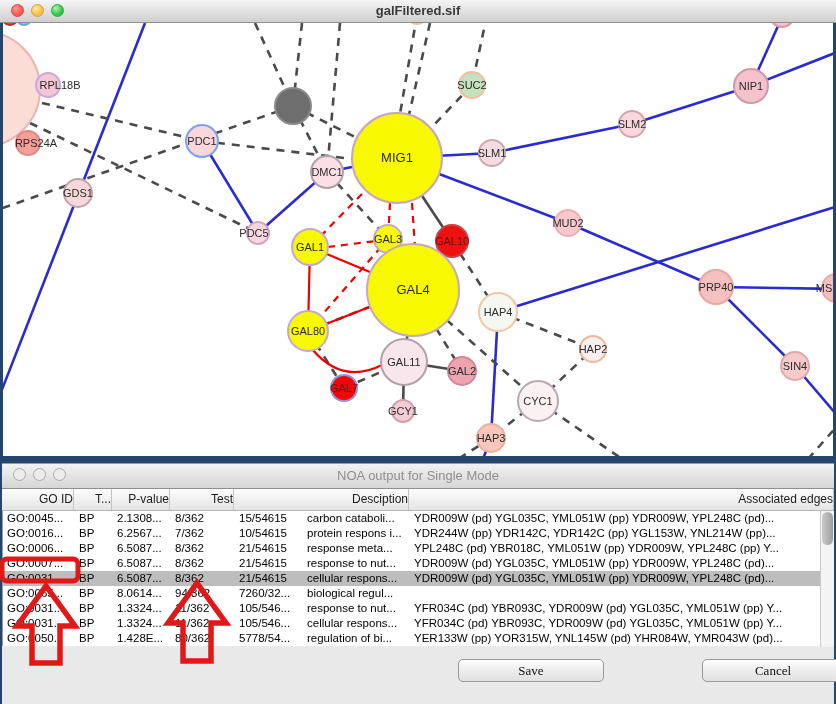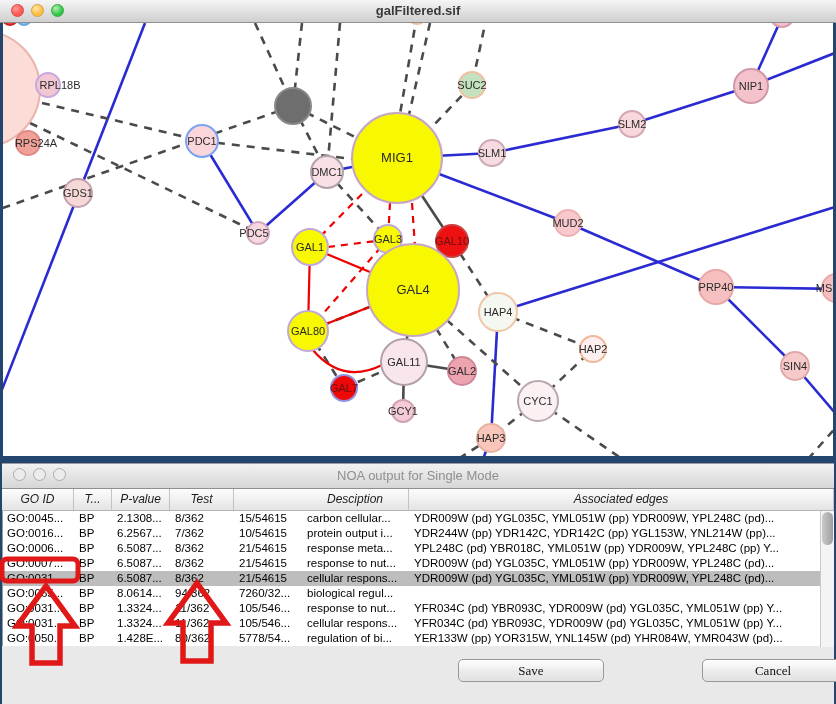--- a/index.html
+++ b/index.html
@@ -45,22 +45,22 @@
   }
   #table-win .titlebar{height:24px}
   #table-win .titlebar .title{top:4px}
   #thead{
     display:flex;height:21px;line-height:21px;
     background:linear-gradient(#fdfdfd,#e4e4e4);
     border-bottom:1px solid #b5b5b5;
     font-size:12px;color:#1d1d1d;
   }
   #thead .hcell{
-    text-align:center;box-sizing:border-box;border-right:1px solid #c3c3c3;
-    overflow:hidden;white-space:nowrap;font-style:italic;
+    text-align:right;box-sizing:border-box;border-right:1px solid #c3c3c3;
+    overflow:hidden;white-space:nowrap;
   }
   #tbody{position:relative;background:#ffffff;border-left:1px solid #9a9a9a}
   .trow{display:flex;height:15px;line-height:15px;font-size:11.5px;color:#000;white-space:nowrap}
   .trow.selected{background:#bdbdbd}
   .tcell{box-sizing:border-box;padding-left:4px;overflow:hidden;white-space:nowrap}
   #vscroll{
     position:absolute;right:0;top:0;width:14px;height:136px;
     background:#f4f4f4;border-left:1px solid #c9c9c9;box-sizing:border-box;
   }
   #vscroll .thumb{
@@ -232,30 +232,30 @@
       <div class="hcell" style="width: 107px;">Desciption</div>
       <div class="hcell" style="width: 425px;">Associated edges</div>
     </div>
   <div id="tbody">
     <div class="trow">
         <div class="tcell" style="width: 72px;">GO:0045...</div>
         <div class="tcell" style="width: 38px;">BP</div>
         <div class="tcell" style="width: 58px;">2.1308...</div>
         <div class="tcell" style="width: 64px;">8/362</div>
         <div class="tcell" style="width: 68px;">15/54615</div>
-        <div class="tcell" style="width: 107px;">carbon cellular...</div>
+        <div class="tcell" style="width: 107px;">carbon cataboli...</div>
         <div class="tcell" style="width: 411px;">YDR009W (pd) YGL035C, YML051W (pp) YDR009W, YPL248C (pd)...</div>
       </div>
       <div class="trow">
         <div class="tcell" style="width: 72px;">GO:0016...</div>
         <div class="tcell" style="width: 38px;">BP</div>
         <div class="tcell" style="width: 58px;">6.2567...</div>
         <div class="tcell" style="width: 64px;">7/362</div>
         <div class="tcell" style="width: 68px;">10/54615</div>
-        <div class="tcell" style="width: 107px;">protein output i...</div>
+        <div class="tcell" style="width: 107px;">protein respons i...</div>
         <div class="tcell" style="width: 411px;">YDR244W (pp) YDR142C, YDR142C (pp) YGL153W, YNL214W (pp)...</div>
       </div>
       <div class="trow">
         <div class="tcell" style="width: 72px;">GO:0006...</div>
         <div class="tcell" style="width: 38px;">BP</div>
         <div class="tcell" style="width: 58px;">6.5087...</div>
         <div class="tcell" style="width: 64px;">8/362</div>
         <div class="tcell" style="width: 68px;">21/54615</div>
         <div class="tcell" style="width: 107px;">response meta...</div>
         <div class="tcell" style="width: 411px;">YPL248C (pd) YBR018C, YML051W (pp) YDR009W, YPL248C (pp) Y...</div>

